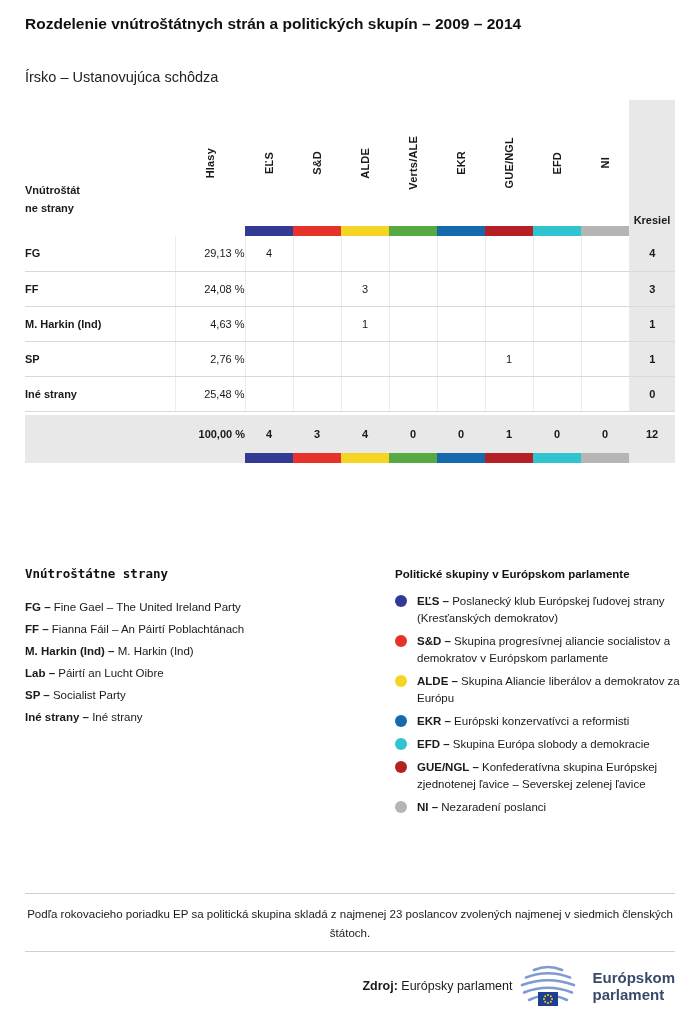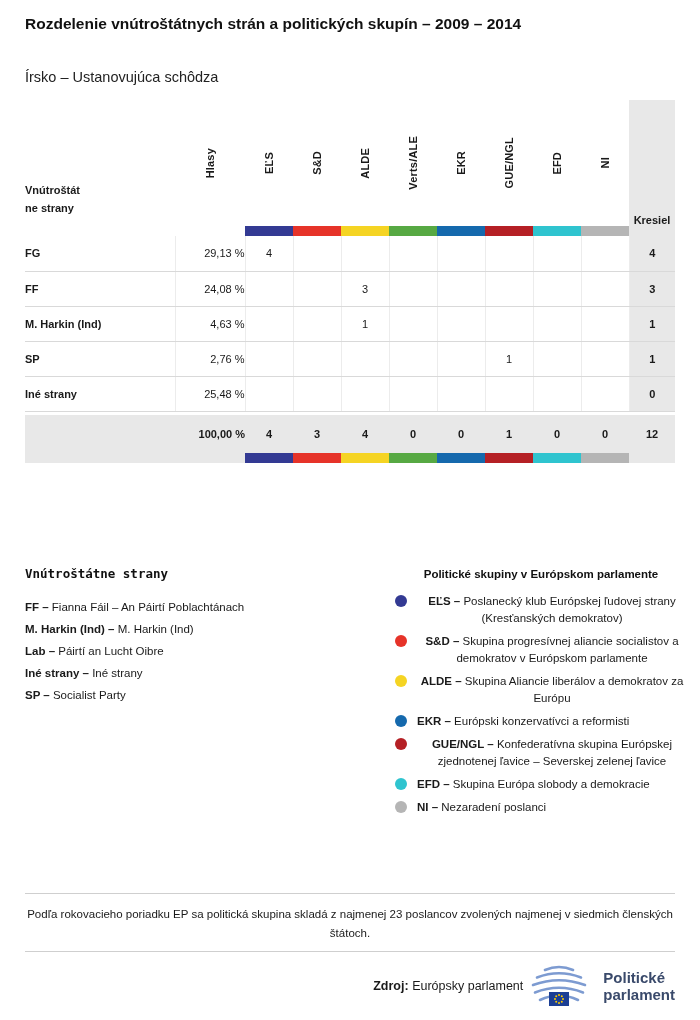--- a/index.html
+++ b/index.html
@@ -32,21 +32,21 @@
   tr.spacer td { height:4px; border:none; background:#fff; }
   tr.total td { height:38px; background:#e8e8e8; font-weight:bold; border:none; }
   tr.total td.hlasy, tr.total td.seat, tr.total td.kresiel { border-left:none; }
   tr.tbars td { height:10px; background:#e8e8e8; border:none; }
 
   .legend-left { position:absolute; left:25px; top:566px; width:340px; }
   .legend-left h3 { font-family:"DejaVu Sans Mono", monospace; font-size:12.5px; font-weight:bold; color:#111; margin-bottom:15px; }
   .litem { font-size:11.5px; line-height:22px; color:#1a1a1a; }
   .litem .abbr { font-weight:bold; }
 
-  .legend-right { position:absolute; left:395px; top:568px; width:292px;text-align:center; }
+  .legend-right { position:absolute; left:395px; top:568px; width:292px; }
   .legend-right h3 { font-size:11.5px; font-weight:bold; color:#111; margin-bottom:13px; }
   .gitem { display:flex; align-items:flex-start; margin-bottom:6px; font-size:11.5px; line-height:17px; }
   .dot { width:12px; height:12px; border-radius:50%; margin:2px 10px 0 0; flex:0 0 12px; }
   .gitem .abbr { font-weight:bold; }
 
   .rule1 { position:absolute; left:25px; width:650px; top:893px; border-top:1px solid #cfcfcf; }
   .note  { position:absolute; left:25px; top:905px; width:650px; font-size:11.5px; line-height:19px; color:#1a1a1a;text-align:center; }
   .rule2 { position:absolute; left:25px; width:650px; top:951px; border-top:1px solid #cfcfcf; }
 
   .bottom { position:absolute; left:25px; top:960px; width:650px; height:52px; display:flex; justify-content:flex-end; align-items:center; }
@@ -252,25 +252,26 @@
         <td>
             <div class="bar" style="background-color: rgb(181, 181, 181);"></div>
           </td>
         <td></td>
       </tr>
     </tbody>
   </table>
 
   <div class="legend-left">
     <h3>Vnútroštátne strany</h3>
+    <div class="litem"><span class="abbr">FG –</span> <span>Fine Gael – The United Ireland Party</span></div>
     <div class="litem"><span class="abbr">FF –</span> <span>Fianna Fáil – An Páirtí Poblachtánach</span></div>
     <div class="litem"><span class="abbr">M. Harkin (Ind) –</span> <span>M. Harkin (Ind)</span></div>
     <div class="litem"><span class="abbr">Lab –</span> <span>Páirtí an Lucht Oibre</span></div>
+    <div class="litem"><span class="abbr">SP –</span> <span>Socialist Party</span></div>
     <div class="litem"><span class="abbr">Iné strany –</span> <span>Iné strany</span></div>
-    <div class="litem"><span class="abbr">SP –</span> <span>Socialist Party</span></div>
   </div>
 
   <div class="legend-right">
     <h3>Politické skupiny v Európskom parlamente</h3>
     <div class="gitem">
       <span class="dot" style="background-color: rgb(51, 58, 147);"></span>
       <div><span class="abbr">EĽS –</span> <span>Poslanecký klub Európskej ľudovej strany (Kresťanských demokratov)</span></div>
     </div>
     <div class="gitem">
       <span class="dot" style="background-color: rgb(230, 51, 41);"></span>
@@ -278,26 +279,26 @@
     </div>
     <div class="gitem">
       <span class="dot" style="background-color: rgb(245, 212, 35);"></span>
       <div><span class="abbr">ALDE –</span> <span>Skupina Aliancie liberálov a demokratov za Európu</span></div>
     </div>
     <div class="gitem">
       <span class="dot" style="background-color: rgb(21, 105, 173);"></span>
       <div><span class="abbr">EKR –</span> <span>Európski konzervatívci a reformisti</span></div>
     </div>
     <div class="gitem">
+      <span class="dot" style="background-color: rgb(47, 196, 207);"></span>
+      <div><span class="abbr">EFD –</span> <span>Skupina Európa slobody a demokracie</span></div>
+    </div>
+    <div class="gitem">
       <span class="dot" style="background-color: rgb(181, 32, 37);"></span>
       <div><span class="abbr">GUE/NGL –</span> <span>Konfederatívna skupina Európskej zjednotenej ľavice – Severskej zelenej ľavice</span></div>
-    </div>
-    <div class="gitem">
-      <span class="dot" style="background-color: rgb(47, 196, 207);"></span>
-      <div><span class="abbr">EFD –</span> <span>Skupina Európa slobody a demokracie</span></div>
     </div>
     <div class="gitem">
       <span class="dot" style="background-color: rgb(181, 181, 181);"></span>
       <div><span class="abbr">NI –</span> <span>Nezaradení poslanci</span></div>
     </div>
   </div>
 
   <div class="rule1"></div>
   <div class="note">Podľa rokovacieho poriadku EP sa politická skupina skladá z najmenej 23 poslancov zvolených najmenej v siedmich členských štátoch.</div>
   <div class="rule2"></div>
@@ -322,19 +323,19 @@
             <circle cx="38.8" cy="38.8" r="1"></circle>
             <circle cx="36" cy="40" r="1"></circle>
           <circle cx="33.2" cy="38.8" r="1"></circle>
             <circle cx="32" cy="36" r="1"></circle>
             <circle cx="33.2" cy="33.2" r="1"></circle>
           <circle cx="36" cy="32" r="1"></circle>
             <circle cx="38.8" cy="33.2" r="1"></circle>
         </g>
       </svg>
       <div class="logo-text">
-        <div>Politické</div>
+        <div>Európskom</div>
         <div>parlament</div>
       </div>
     </div>
   </div>
 
 </div>
 
 </body></html>

